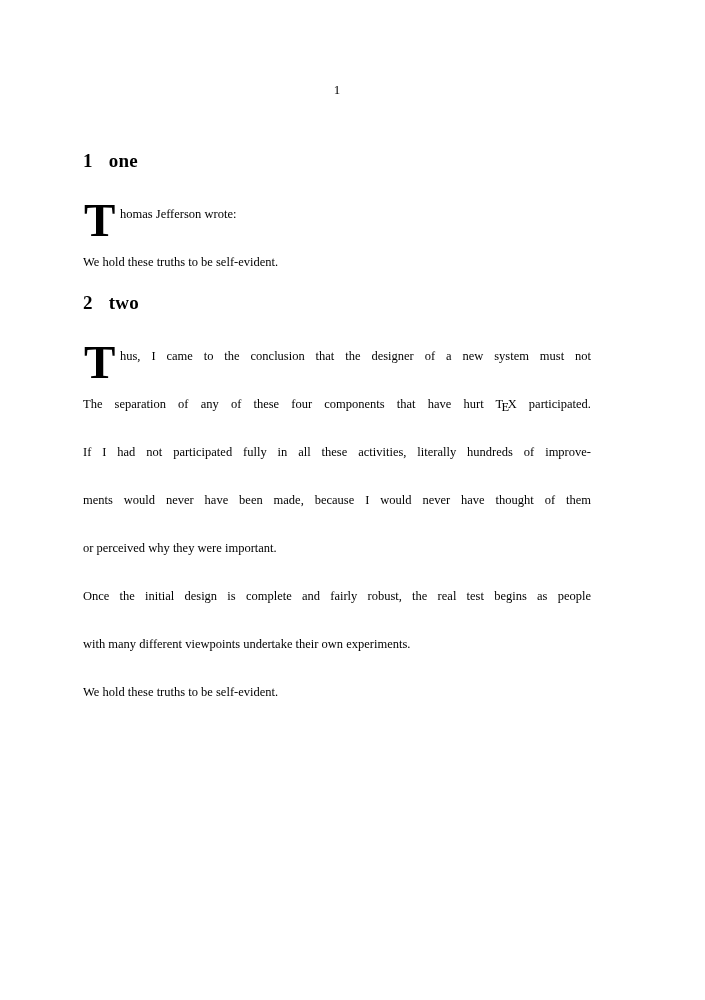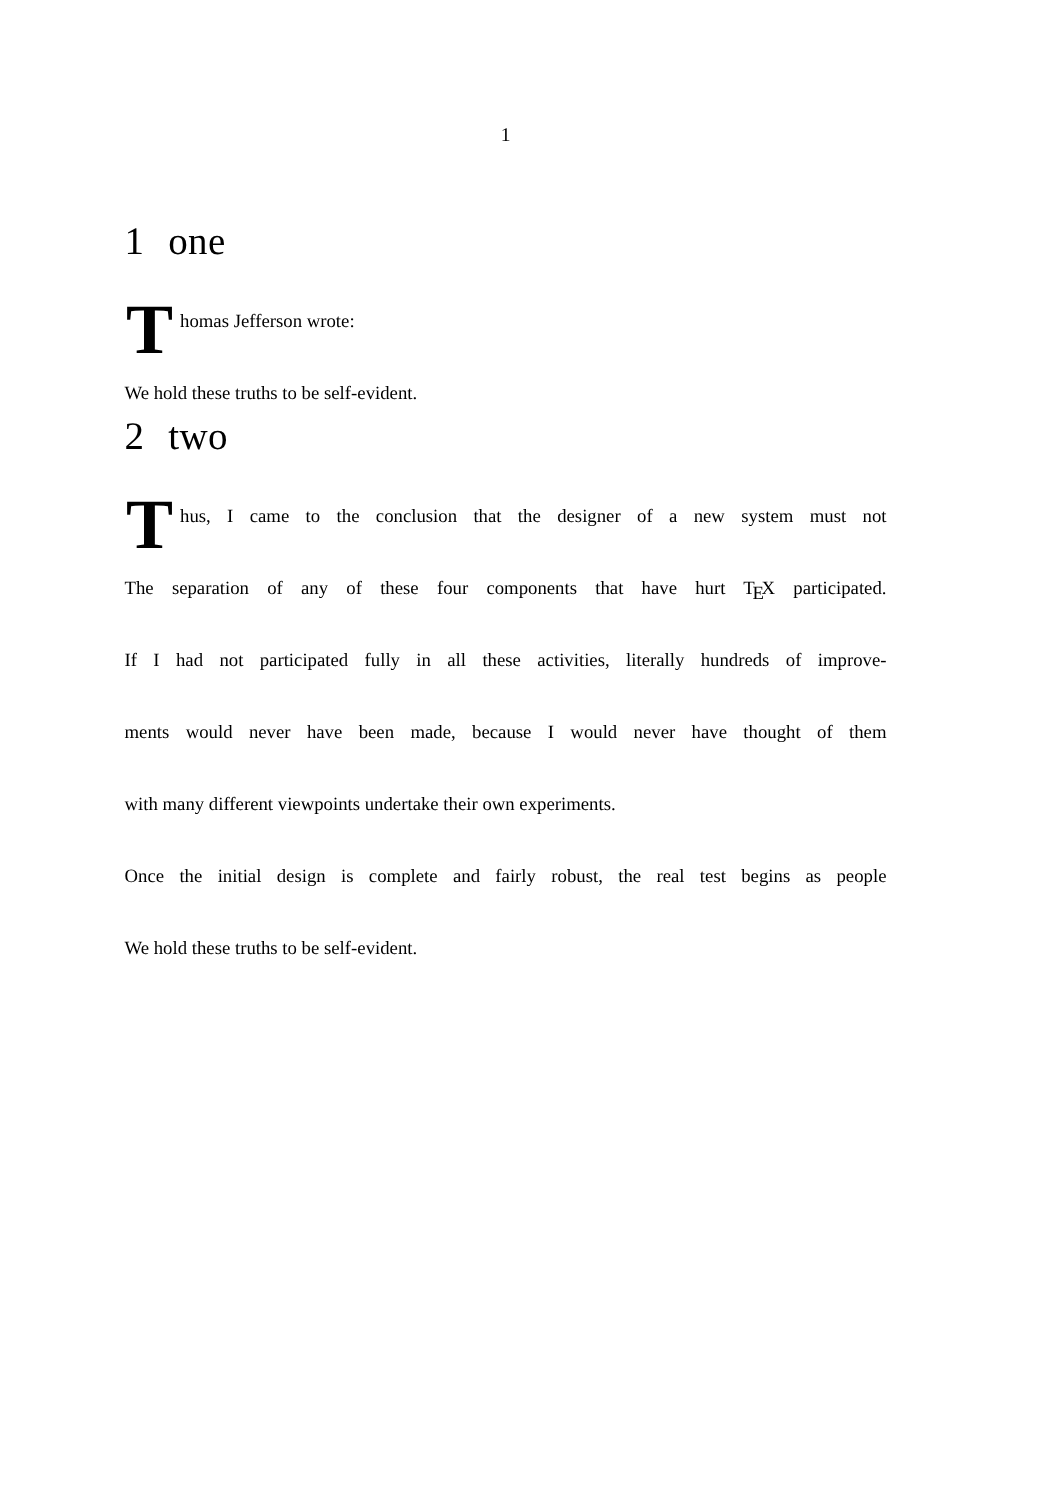--- a/index.html
+++ b/index.html
@@ -21,26 +21,26 @@
     width: 508px;
   }
   .page-number {
     margin-top: 82px;
     text-align: center;
     font-size: 13px;
     line-height: 16px;
   }
   .heading {
     margin-top: 50px;
-    font-size: 26px;
+    font-size: 19px;
     line-height: 26px;
-    font-weight: 400;
+    font-weight: 700;
     letter-spacing: 0.2px;
   }
-  .heading.h2 { margin-top: 8px; }
+  .heading.h2 { margin-top: 20px; }
   .sec-num { display: inline-block; margin-right: 16px; }
   .para {
     position: relative;
     margin-top: 16px;
     font-size: 12.5px;
     line-height: 16px;
   }
   .line { height: 16px; margin-top: 32px; }
   .indented { padding-left: 37px; }
   .j { text-align: justify; text-align-last: justify; font-family: Liberation Serif, serif; }
@@ -80,19 +80,20 @@
     <div class="heading h2">
       <span class="sec-num">2</span><span class="sec-title">two</span>
     </div>
 
     <div class="para">
       <span class="dropcap">T</span>
       <div class="line j indented">hus, I came to the conclusion that the designer of a new system must not</div>
       <div class="line j"><span>The separation of any of these four components that have hurt </span><span class="tex-logo"><span>T</span><span class="tex-e">E</span><span>X</span></span><span> participated.</span></div>
       <div class="line j">If I had not participated fully in all these activities, literally hundreds of improve-</div>
       <div class="line j">ments would never have been made, because I would never have thought of them</div>
+      <div class="line">or perceived why they were important.</div>
+      <div class="line j">Once the initial design is complete and fairly robust, the real test begins as people</div>
       <div class="line">with many different viewpoints undertake their own experiments.</div>
-      <div class="line j">Once the initial design is complete and fairly robust, the real test begins as people</div>
       <div class="line">We hold these truths to be self-evident.</div>
     </div>
 
   </div>
 </div>
 
 </body></html>

